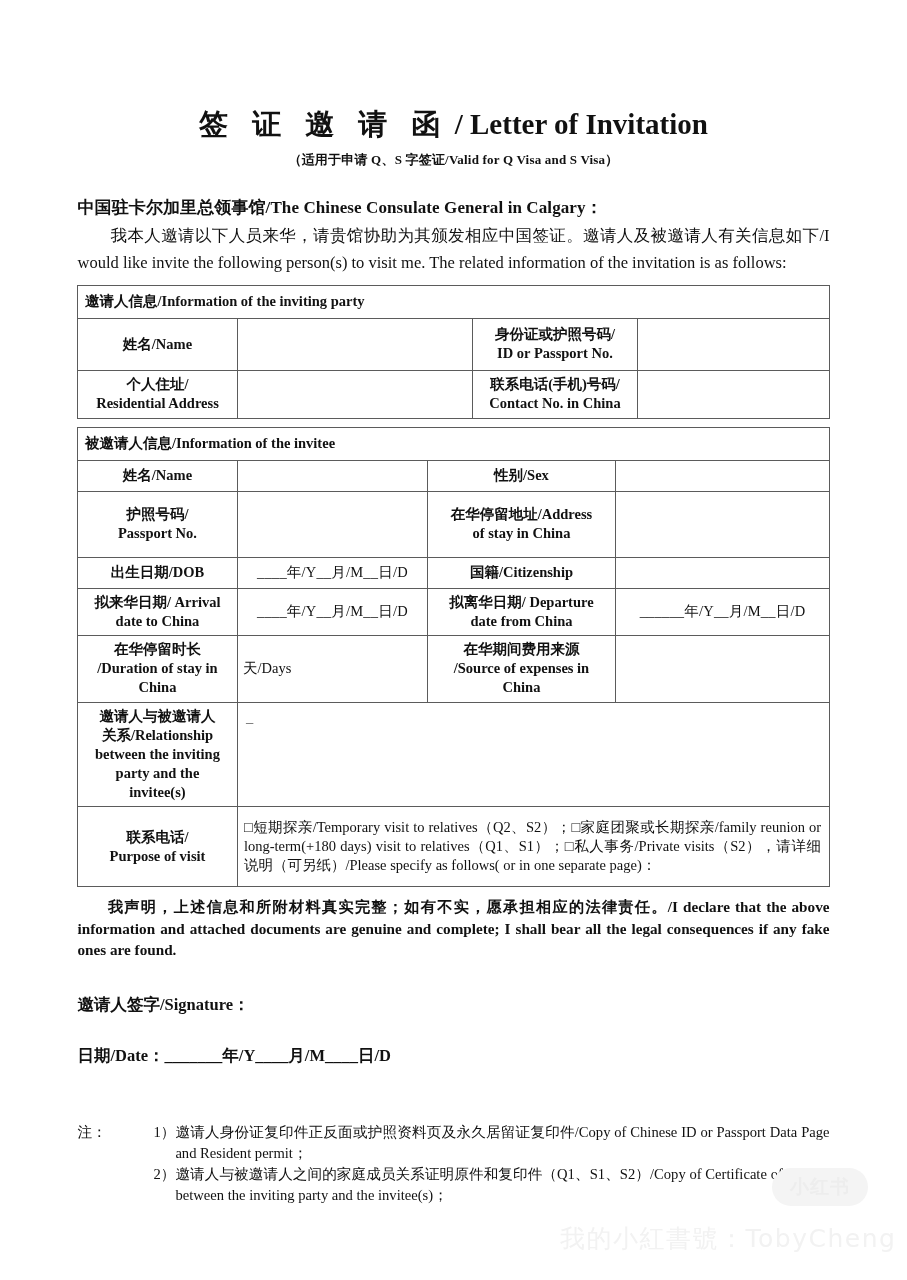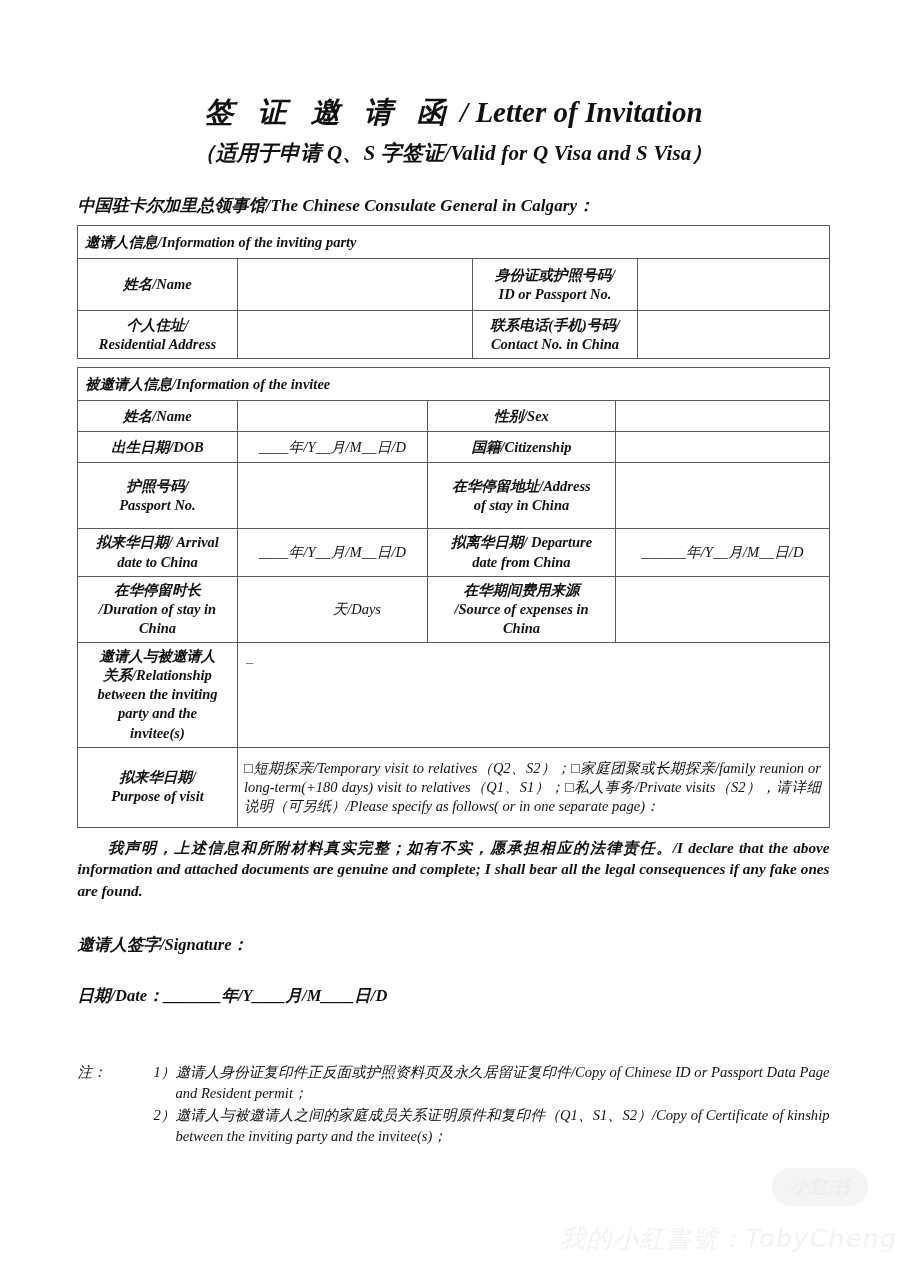--- a/index.html
+++ b/index.html
@@ -11,41 +11,40 @@
     width: 907px;
     height: 1280px;
     position: relative;
     font-family: "Liberation Serif", "DejaVu Serif", serif;
     color: #111111;
     overflow: hidden;
   }
   .page {
     position: absolute;
     inset: 0;
-    padding: 0;
-    font-style: italic;
+    padding: 12px;
   }
 
   
   .title-wrap {
     text-align: center;
     margin-top: 96px;
   }
   .doc-title {
     font-size: 29px;
     font-weight: bold;
     line-height: 1.12;
     letter-spacing: 0px;
   }
   .doc-title .cn {
     letter-spacing: 7px;
     font-family: "DejaVu Serif", "Liberation Serif", serif;
   }
   .doc-subtitle {
-    font-size: 21px;
+    font-size: 13px;
     font-weight: bold;
     margin-top: 11px;
     letter-spacing: 0.2px;
   }
 
   
   .content {
     margin: 8px auto;
     width: 752px;
   }
@@ -100,21 +99,21 @@
   }
   .blank { }
   .dash { text-align: left; color:#555; padding-left:8px !important; }
 
   .datefield {
     font-size: 14.5px;
     letter-spacing: 0.2px;
     white-space: nowrap;
   }
   .days-cell {
-    text-align: right;
+    text-align: left;
     padding-right: 46px !important;
   }
 
   .purpose-text {
     font-size: 14.6px;
     line-height: 1.62;
     text-align: justify;
     text-justify: inter-word;
     padding: 7px 8px 7px 6px !important;
   }
@@ -210,20 +209,21 @@
 
   <div class="title-wrap">
     <div class="doc-title">
       <span class="cn">签 证 邀 请 函</span><span> / </span><span>Letter of Invitation</span>
     </div>
     <div class="doc-subtitle">（适用于申请 Q、S 字签证/Valid for Q Visa and S Visa）</div>
   </div>
 
   <div class="content">
     <div class="addressee">中国驻卡尔加里总领事馆/The Chinese Consulate General in Calgary：</div>
+    <div class="intro">我本人邀请以下人员来华，请贵馆协助为其颁发相应中国签证。邀请人及被邀请人有关信息如下/I would like invite the following person(s) to visit me. The related information of the invitation is as follows:</div>
   </div>
 
   <table class="form t1">
     <colgroup>
       <col style="width:160px">
         <col style="width:235px">
         <col style="width:165px">
         <col style="width:192px">
     </colgroup>
     <tbody>
@@ -266,37 +266,37 @@
         <td class="sec-head" colspan="4"><span class="light">被邀请人信息</span><span>/Information of the invitee</span></td>
       </tr>
 
       <tr style="height:31px">
         <td class="lbl">姓名/Name</td>
         <td class="val blank"></td>
         <td class="lbl">性别/Sex</td>
         <td class="val blank"></td>
       </tr>
 
+      <tr style="height:66px">
+        <td class="lbl">
+          <div>护照号码/</div>
+          <div>Passport No.</div>
+        </td>
+        <td class="val blank"></td>
+        <td class="lbl">
+          <div>在华停留地址/Address</div>
+          <div>of stay in China</div>
+        </td>
+        <td class="val blank"></td>
+      </tr>
+
       <tr style="height:31px">
         <td class="lbl">出生日期/DOB</td>
         <td class="val datefield">____年/Y__月/M__日/D</td>
         <td class="lbl">国籍/Citizenship</td>
-        <td class="val blank"></td>
-      </tr>
-
-      <tr style="height:66px">
-        <td class="lbl">
-          <div>护照号码/</div>
-          <div>Passport No.</div>
-        </td>
-        <td class="val blank"></td>
-        <td class="lbl">
-          <div>在华停留地址/Address</div>
-          <div>of stay in China</div>
-        </td>
         <td class="val blank"></td>
       </tr>
 
       <tr style="height:38px">
         <td class="lbl">
           <div>拟来华日期/ Arrival</div>
           <div>date to China</div>
         </td>
         <td class="val datefield">____年/Y__月/M__日/D</td>
         <td class="lbl">
@@ -327,21 +327,21 @@
           <div>关系/Relationship</div>
           <div>between the inviting</div>
           <div>party and the</div>
           <div>invitee(s)</div>
         </td>
         <td class="dash" colspan="3" style="vertical-align:top; padding-top:10px !important;">–</td>
       </tr>
 
       <tr style="height:80px">
         <td class="lbl">
-          <div>拟来华日期/</div>
+          <div>联系电话/</div>
           <div>Purpose of visit</div>
         </td>
         <td class="purpose-text" colspan="3">□短期探亲/Temporary visit to relatives（Q2、S2）；□家庭团聚或长期探亲/family reunion or long-term(+180 days) visit to relatives（Q1、S1）；□私人事务/Private visits（S2），请详细说明（可另纸）/Please specify as follows( or in one separate page)：</td>
       </tr>
     </tbody>
   </table>
 
   <div class="declaration">我声明，上述信息和所附材料真实完整；如有不实，愿承担相应的法律责任。/I declare that the above information and attached documents are genuine and complete; I shall bear all the legal consequences if any fake ones are found.</div>
 
   <div class="sig-line">邀请人签字/Signature：</div>

